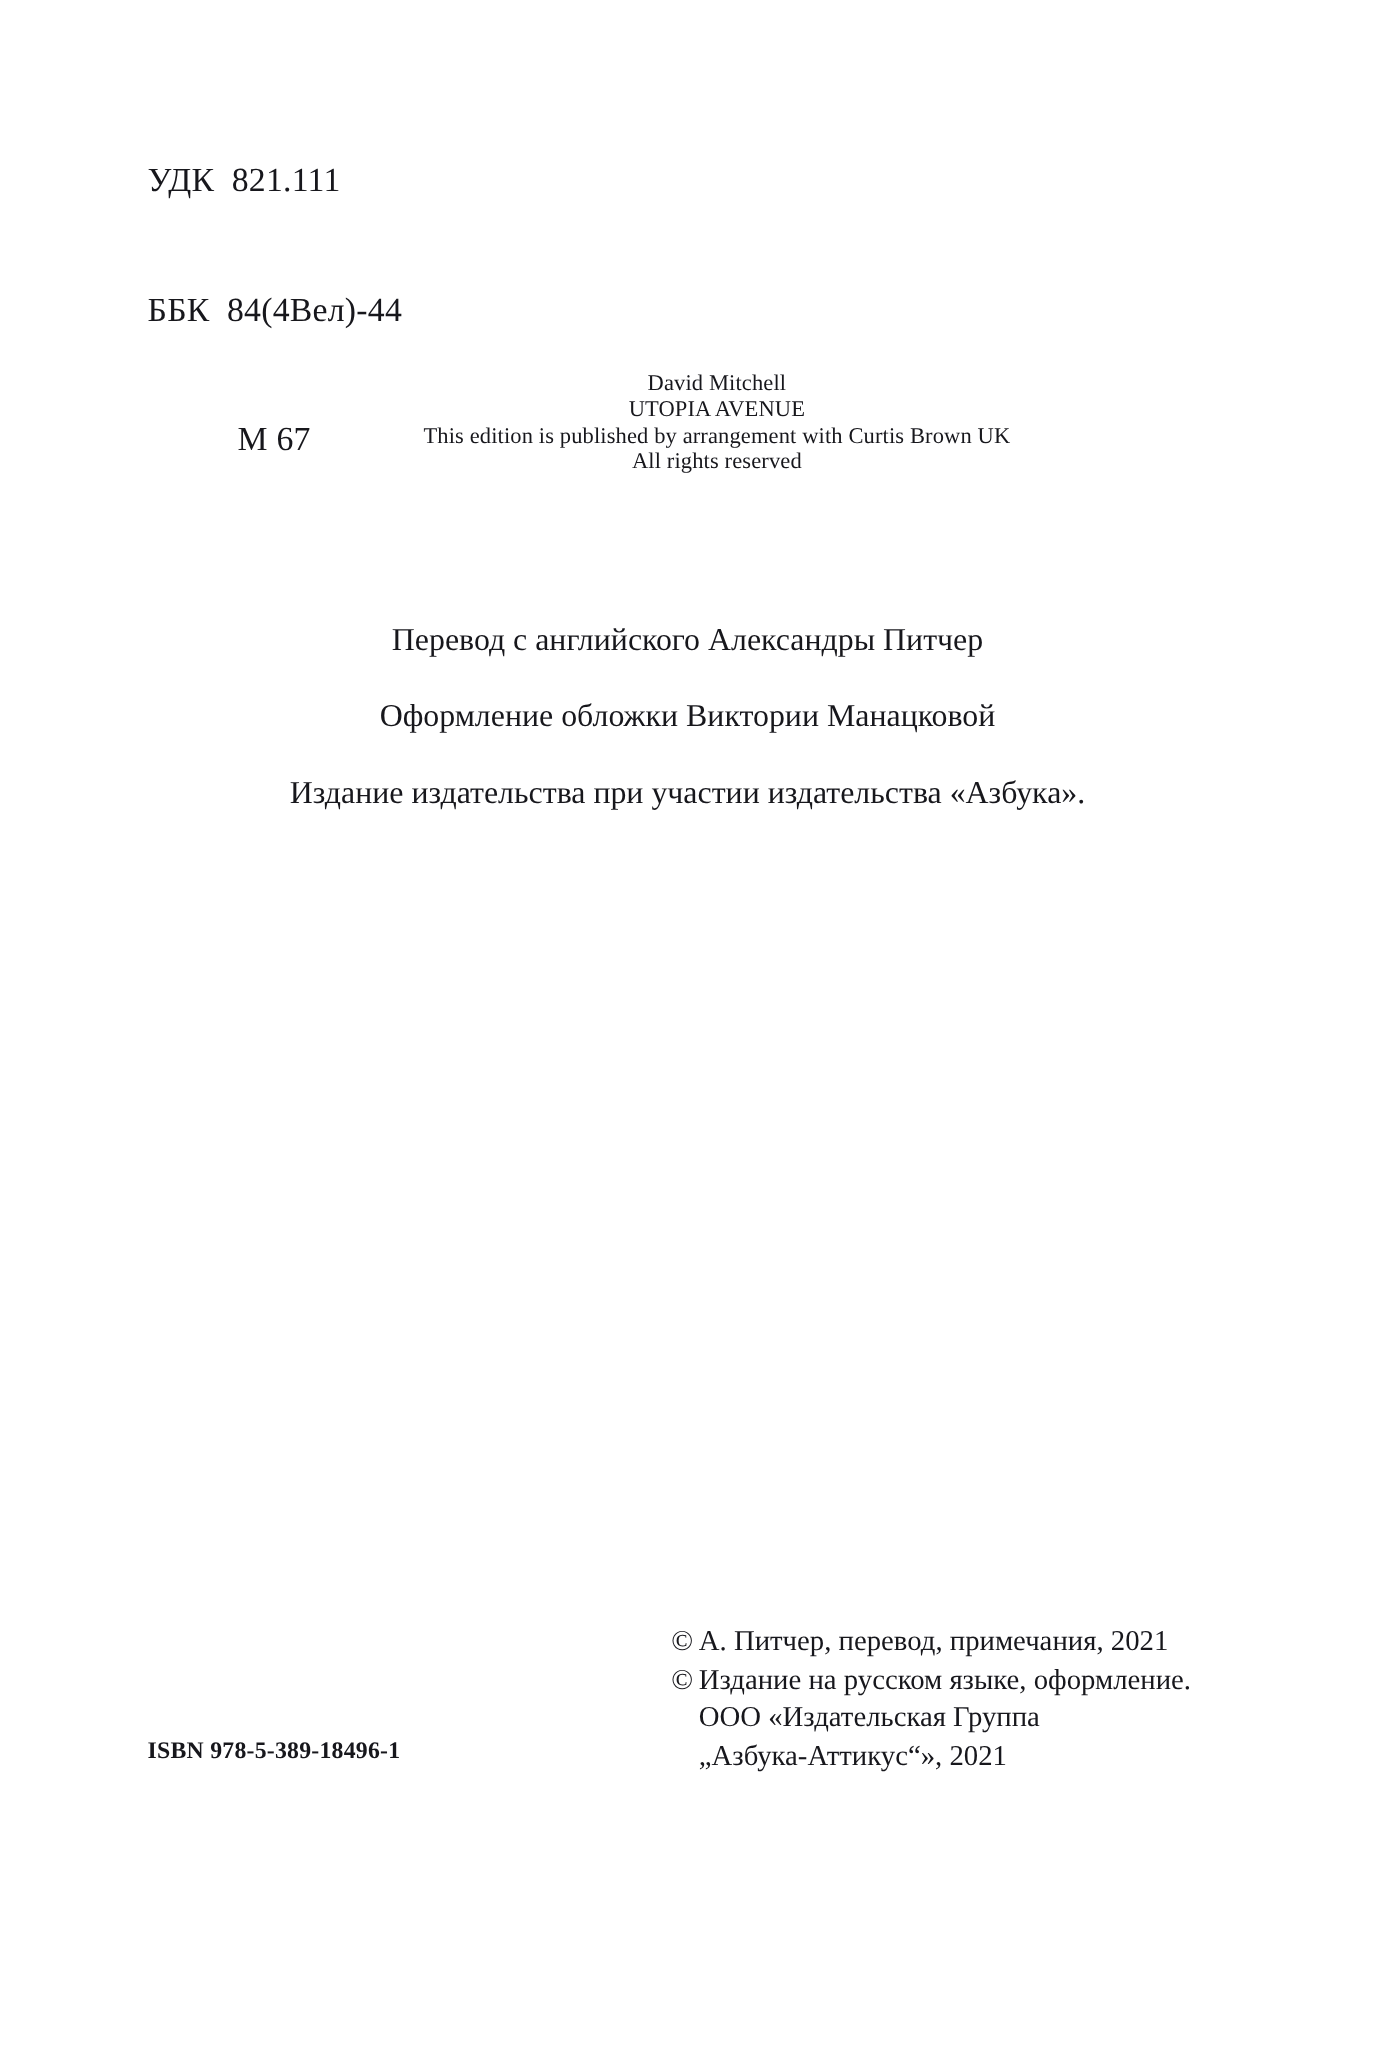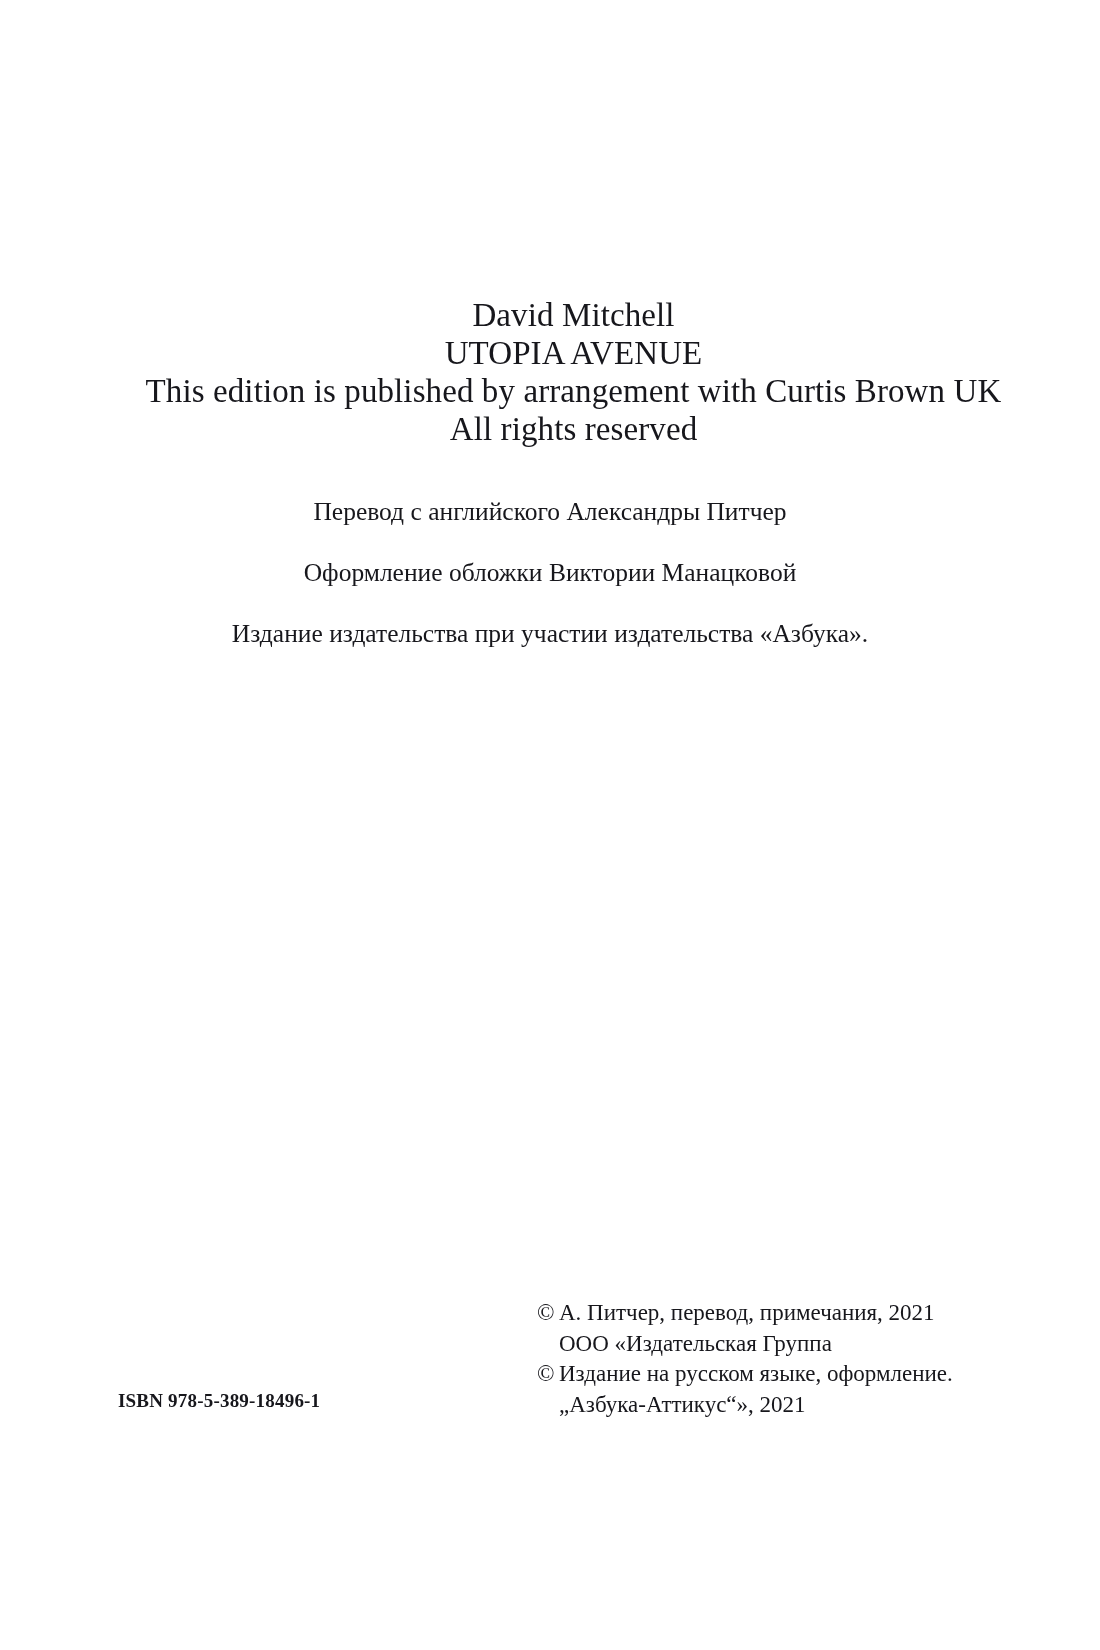--- a/index.html
+++ b/index.html
@@ -43,21 +43,21 @@
   
   .center-block {
     position: absolute;
     left: 0;
     right: 0;
     top: 296px;
     text-align: center;
   }
   .center-block .line {
     display: block;
-    font-size: 33px;
+    font-size: 18px;
     line-height: 1.155;
     letter-spacing: 0.1px;
     padding-left: 47px;
   }
 
   .credits {
     position: absolute;
     left: 0;
     right: 0;
     top: 498px;
@@ -107,36 +107,41 @@
     font-weight: bold;
     letter-spacing: 0.2px;
     white-space: nowrap;
   }
 </style>
 </head>
 <body>
 
 <div class="page">
 
+  <div class="codes">
+    <span class="code-line code-udk">УДК  821.111</span>
+    <span class="code-line code-bbk">ББК  84(4Вел)-44</span>
+    <span class="code-line code-m">М 67</span>
+  </div>
 
   <div class="center-block">
     <span class="line">David Mitchell</span>
     <span class="line">UTOPIA AVENUE</span>
     <span class="line">This edition is published by arrangement with Curtis Brown UK</span>
     <span class="line">All rights reserved</span>
   </div>
 
   <div class="credits">
     <span class="credit-line">Перевод с английского Александры Питчер</span>
     <span class="credit-line">Оформление обложки Виктории Манацковой</span>
     <span class="credit-line">Издание издательства при участии издательства «Азбука».</span>
   </div>
 
   <div class="rights">
     <span class="rights-line"><span class="marker">©</span><span>А. Питчер, перевод, примечания, 2021</span></span>
+    <span class="rights-line"><span class="marker">©</span><span>Издание на русском языке, оформление.</span></span>
     <span class="rights-line indent">ООО «Издательская Группа</span>
-    <span class="rights-line"><span class="marker">©</span><span>Издание на русском языке, оформление.</span></span>
     <span class="rights-line indent">„Азбука-Аттикус“», 2021</span>
   </div>
 
   <div class="isbn">ISBN 978-5-389-18496-1</div>
 
 </div>
 
 </body></html>

